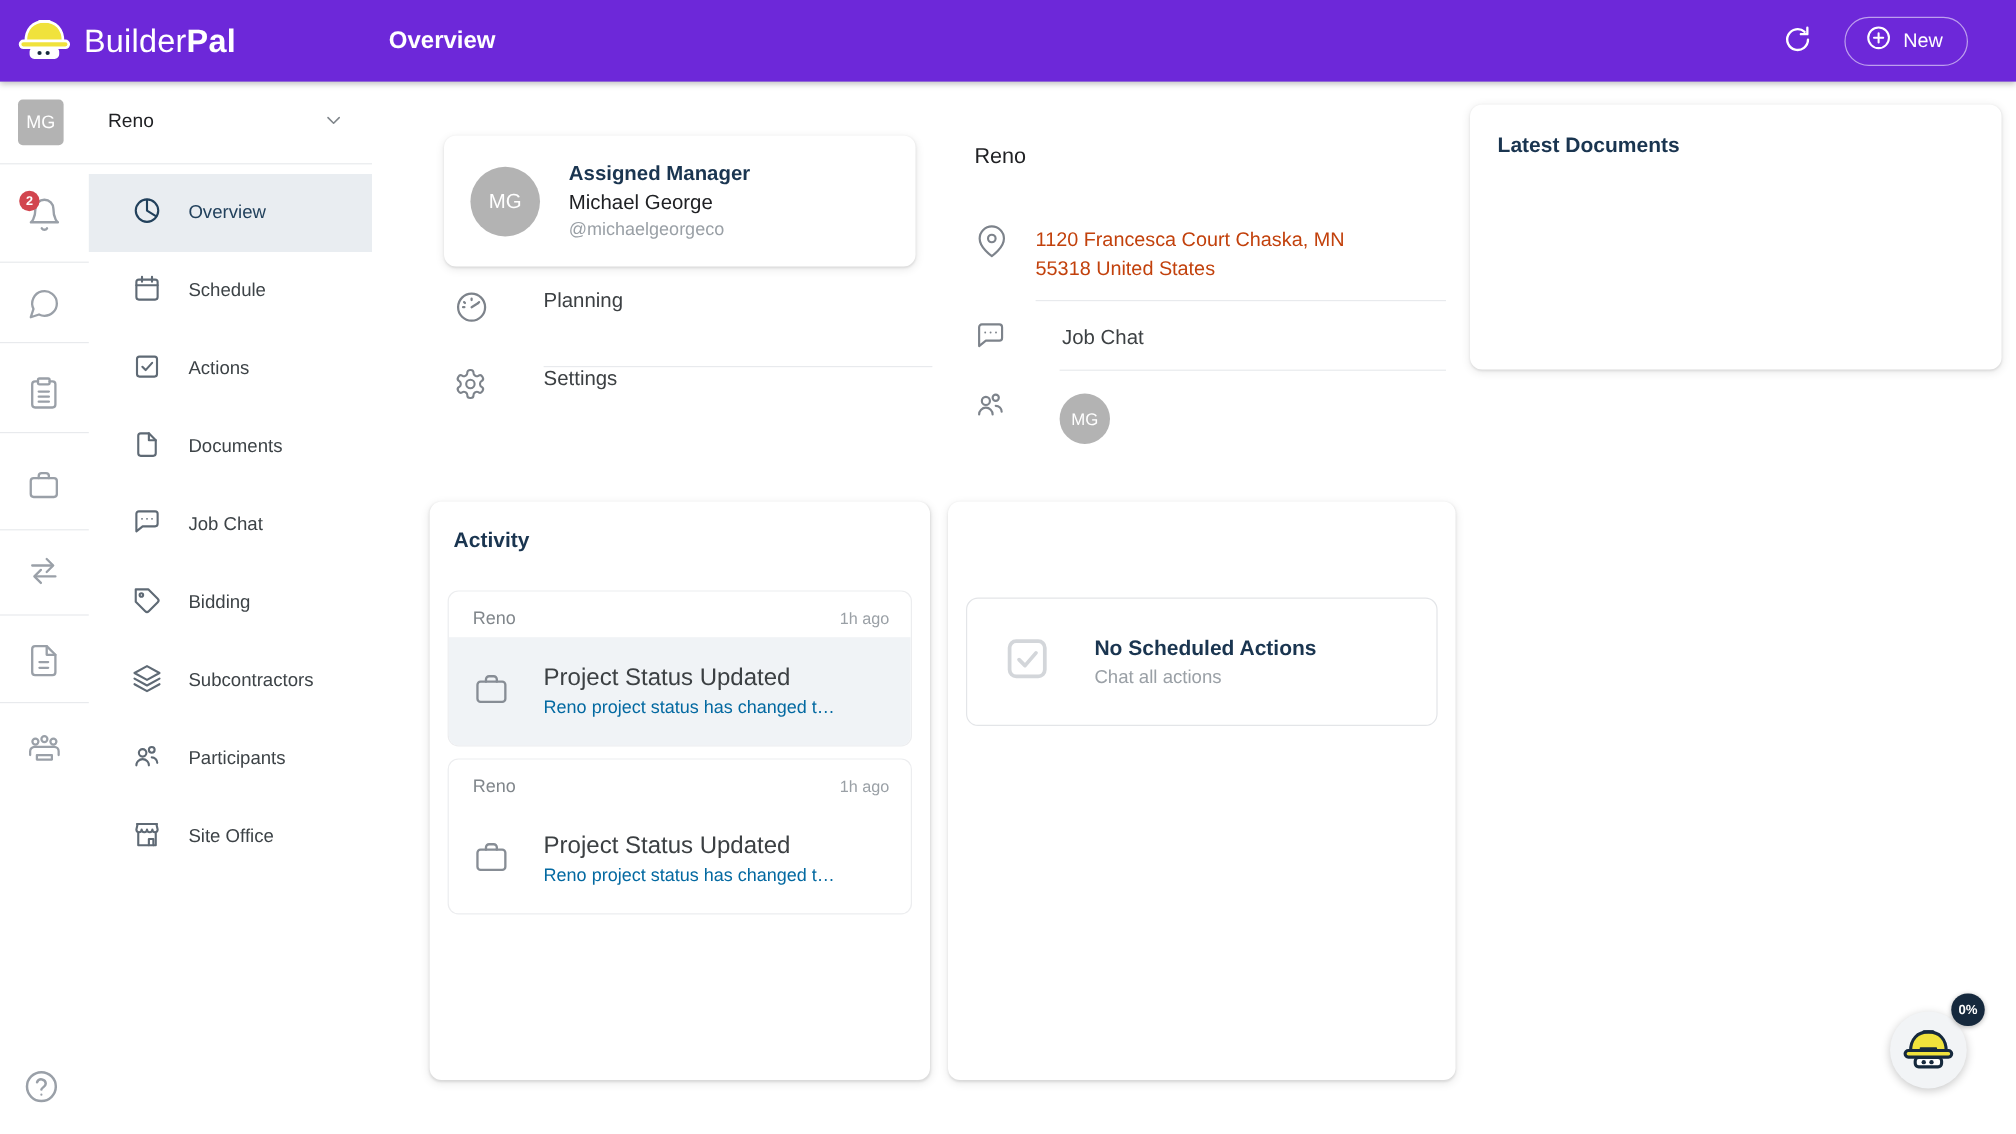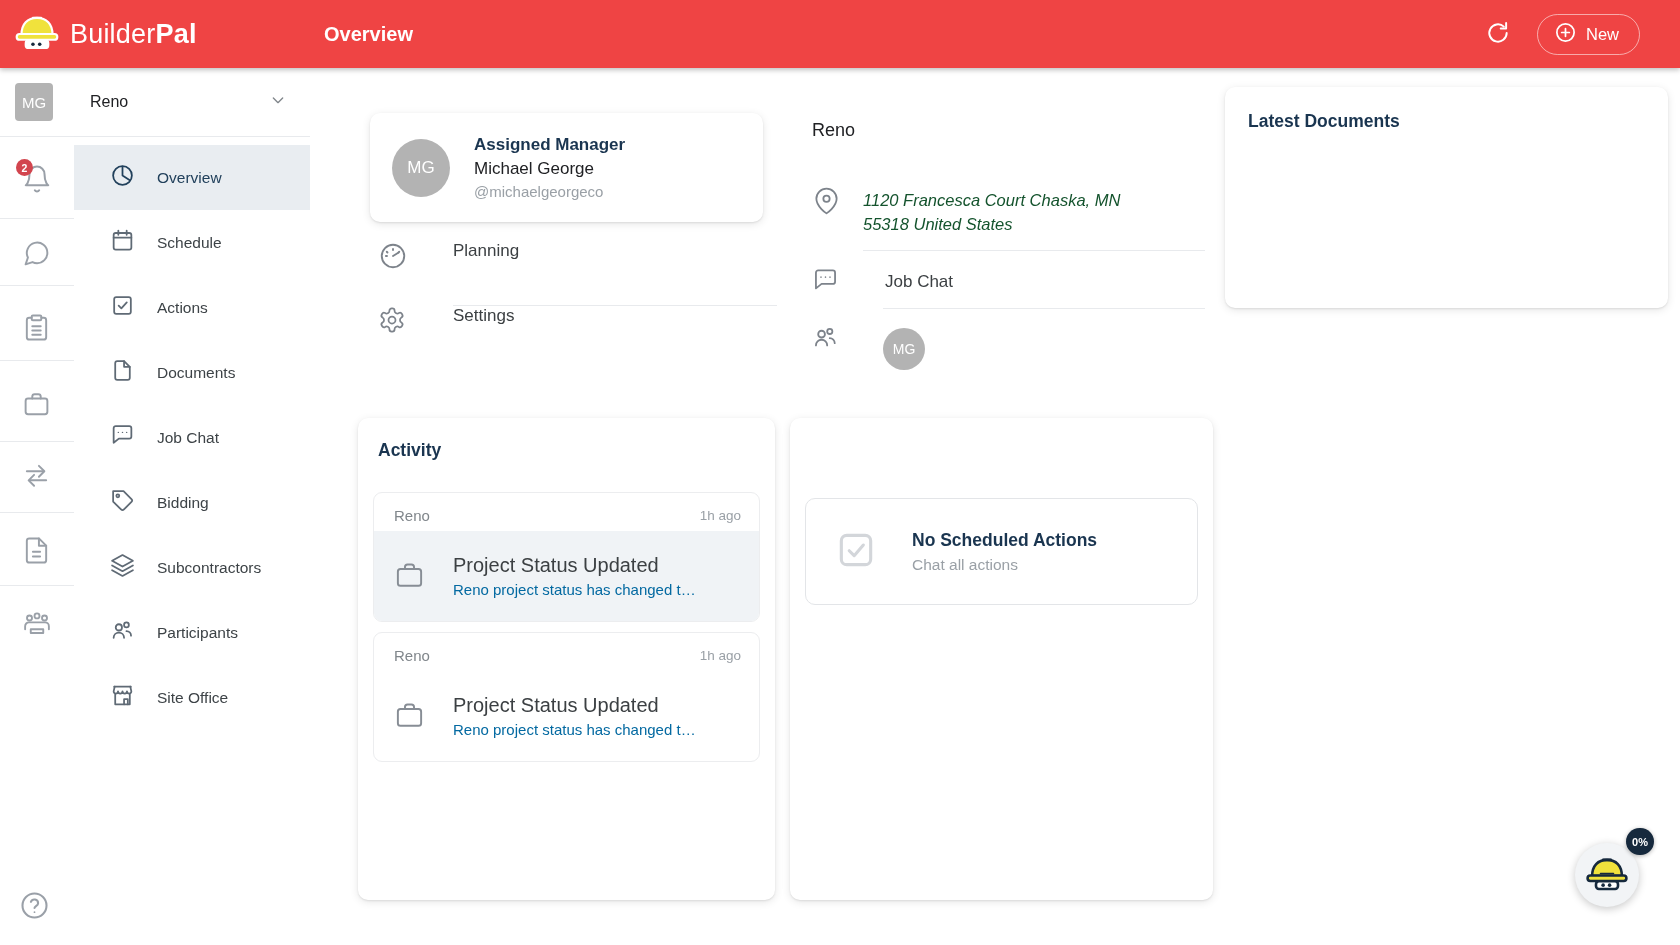--- a/index.html
+++ b/index.html
@@ -1,21 +1,21 @@
 <!DOCTYPE html>
 <html><head>
 <meta charset="utf-8">
 <style>
   * { margin:0; padding:0; box-sizing:border-box; }
   html,body { width:1680px; height:945px; overflow:hidden; background:#fff;
     font-family:"Liberation Sans", sans-serif; color:#3c4043; }
 
   
   #app-header { position:absolute; left:0; top:0; width:1680px; height:68px;
-    background:#ef4444; display:flex; align-items:center; z-index:20;
+    background:#6d28d9; display:flex; align-items:center; z-index:20;
     box-shadow:0 2px 5px rgba(0,0,0,.25); }
   .logo-wrap { display:flex; align-items:center; gap:10px; padding-left:14px; width:324px; }
   .brand { color:#fff; font-size:27px; letter-spacing:.2px; }
   .brand b { font-weight:700; }
   .page-title { color:#fff; font-size:20px; font-weight:700; }
   .header-actions { margin-left:auto; display:flex; align-items:center; gap:26px; padding-right:40px; }
   .icon-btn { background:none; border:none; cursor:pointer; color:#fff; display:flex; align-items:center; }
   .new-btn { display:flex; align-items:center; gap:9px; color:#fff; background:transparent;
     border:1px solid rgba(255,255,255,.55); border-radius:21px; height:41px; padding:0 20px 0 16px;
     font-size:16.5px; font-family:inherit; cursor:pointer; }
@@ -57,21 +57,21 @@
   .mc-handle { color:#9aa0a6; font-size:15px; line-height:22px; }
 
   .qrow { position:absolute; left:370px; width:407px; height:64px;
     display:flex; align-items:flex-start; cursor:pointer; }
   .qrow .qico { width:30px; margin-left:8px; color:#7d838b; }
   .qrow .qlbl { font-size:17px; color:#3c4043; margin-left:45px; }
   .hdiv { position:absolute; height:1px; background:#e8eaed; }
 
   .proj-name { position:absolute; left:812px; top:120px; font-size:18px; color:#202124; }
   .info-ico { position:absolute; color:#7d838b; }
-  .info-text { position:absolute; font-size:16.5px; color:#14532d; line-height:24px; cursor:default;font-style:italic; }
+  .info-text { position:absolute; font-size:16.5px; color:#c2410c; line-height:24px; cursor:default; }
   .link-row { position:absolute; font-size:17px; color:#3c4043; cursor:pointer; }
   .mini-avatar { position:absolute; width:42px; height:42px; border-radius:50%; background:#b3b3b3;
     color:#fff; font-size:14px; display:flex; align-items:center; justify-content:center; cursor:pointer; }
 
   .card-h { color:#1a3550; font-size:17.5px; font-weight:700; }
 
   #docs-card { left:1225px; top:87px; width:443px; height:221px; padding:24px 0 0 23px; }
   .inner-box { border:1px solid #e3e5e8; border-radius:10px; display:flex; align-items:center;
     cursor:pointer; background:#fff; }
   #upload-box { position:absolute; left:37px; top:80px; width:371px; height:106px; gap:30px; padding-left:26px; }

